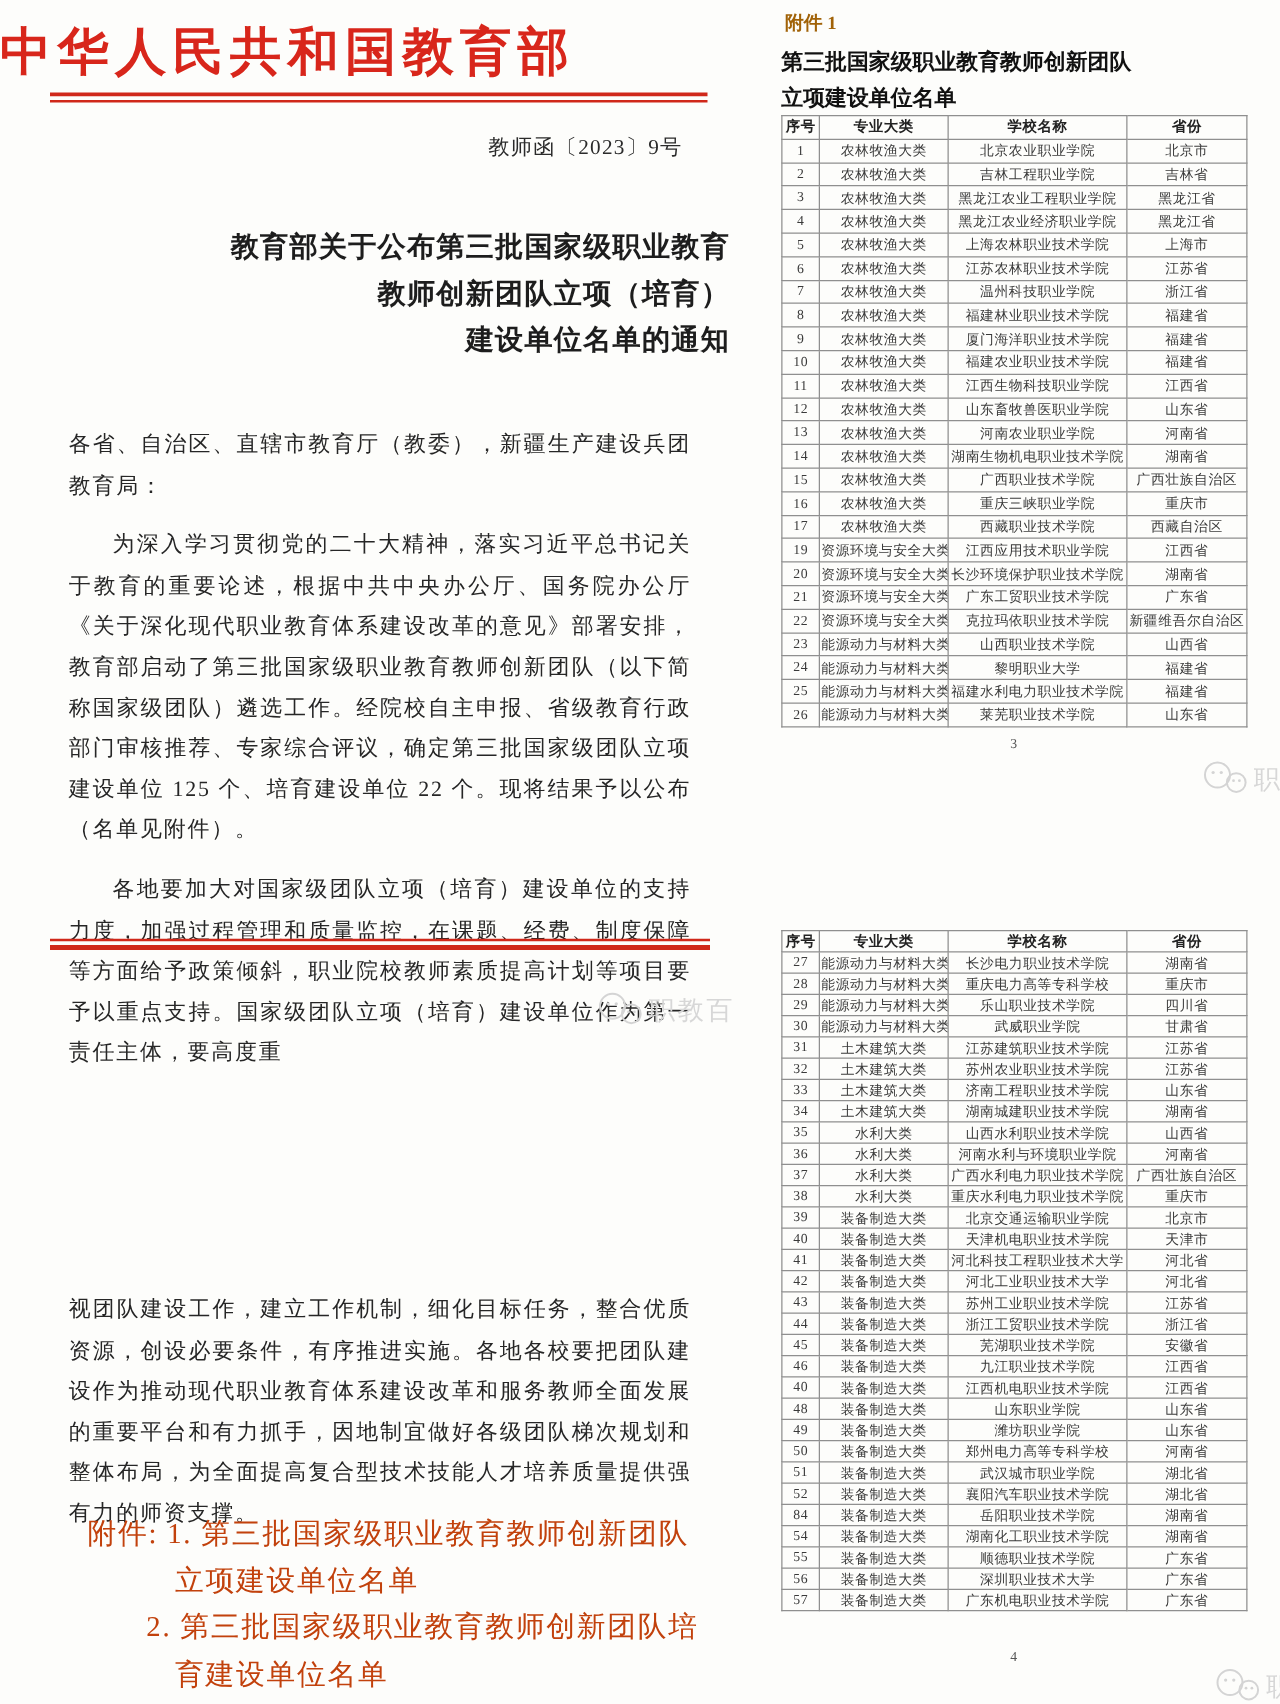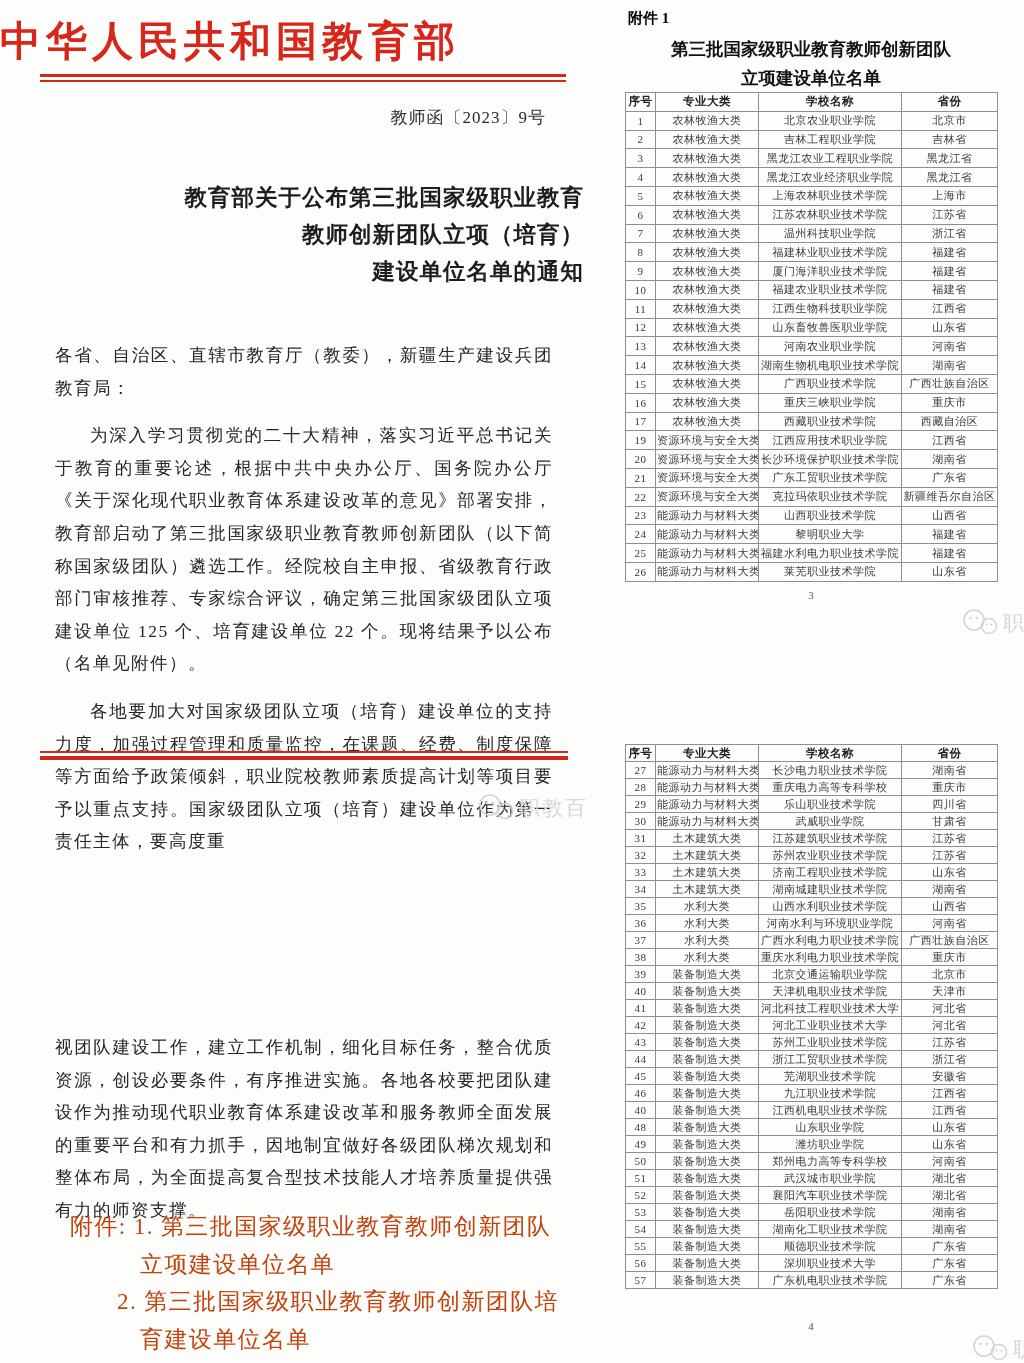--- a/index.html
+++ b/index.html
@@ -62,24 +62,24 @@
     color:#d7d7d7;font-size:21px;letter-spacing:2px;white-space:nowrap;
     font-family:"Liberation Sans","DejaVu Sans",sans-serif;
   }
   .wm-left{left:476px;top:792px;}
   .wm-right-1{left:960px;top:607px;}
   .wm-right-2{left:970px;top:1333px;}
   .wm-logo{width:40px;height:32px;flex:0 0 auto;}
 
   
   .page-right{position:absolute;left:612px;top:0;width:412px;height:1363px;}
-  .annex-label{position:absolute;left:16px;top:9px;font-size:15px;font-weight:bold;color:#000000;}
+  .annex-label{position:absolute;left:16px;top:9px;font-size:15px;font-weight:bold;color:#a16207;}
   .annex-title{
     position:absolute;left:13px;top:35px;width:372px;
-    text-align:center;font-weight:bold;font-size:17.5px;line-height:29px;color:#111;
+    font-weight:bold;font-size:17.5px;line-height:29px;color:#111;
   }
   table.annex{
     position:absolute;left:13px;width:372px;
     border-collapse:collapse;table-layout:fixed;
     font-size:11px;color:#3a3a3a;letter-spacing:0.5px;
   }
   .annex-1{top:92px;}
   .annex-2{top:744px;}
   table.annex th,table.annex td{
     border:1px solid #8f8f8f;
@@ -477,21 +477,21 @@
             <td>武汉城市职业学院</td>
             <td>湖北省</td>
           </tr>
           <tr>
             <td>52</td>
             <td>装备制造大类</td>
             <td>襄阳汽车职业技术学院</td>
             <td>湖北省</td>
           </tr>
           <tr>
-            <td>53</td>
+            <td>84</td>
             <td>装备制造大类</td>
             <td>岳阳职业技术学院</td>
             <td>湖南省</td>
           </tr>
           <tr>
             <td>54</td>
             <td>装备制造大类</td>
             <td>湖南化工职业技术学院</td>
             <td>湖南省</td>
           </tr>

